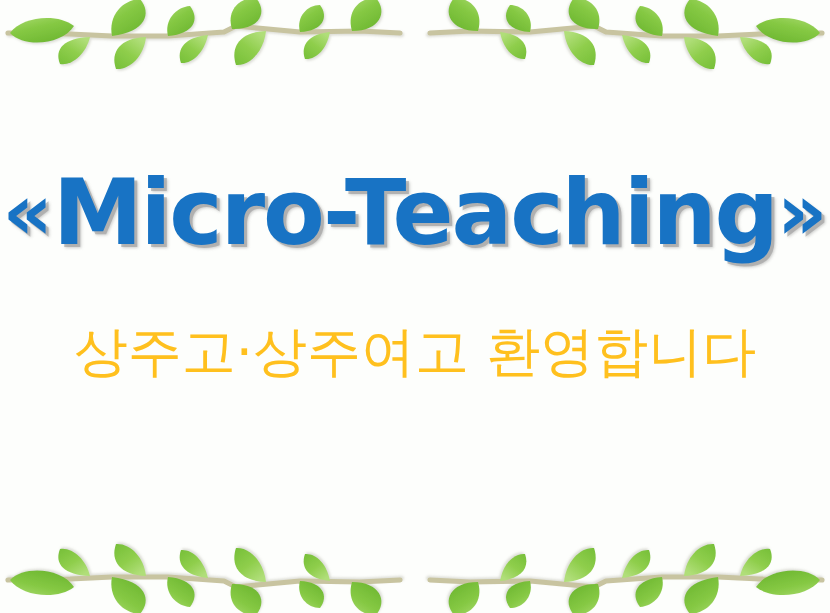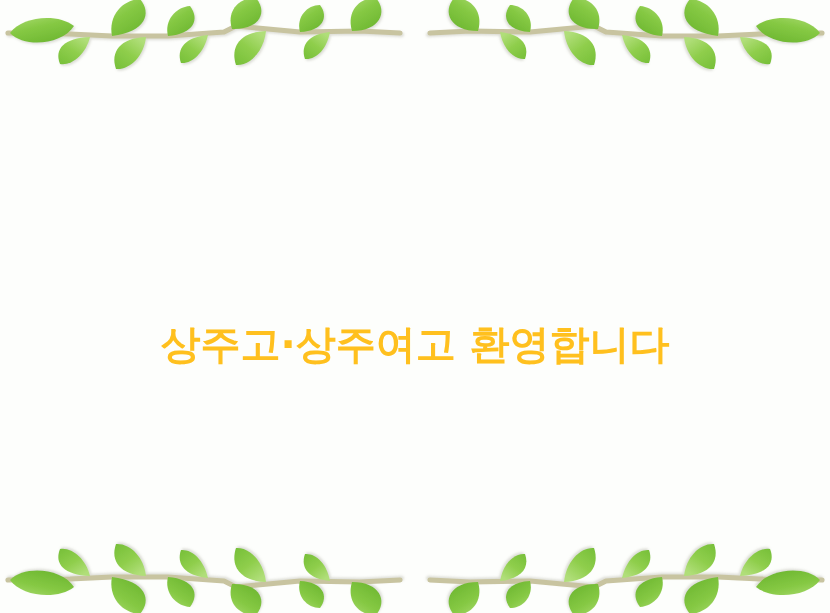--- a/index.html
+++ b/index.html
@@ -74,22 +74,22 @@
   .subtitle-wrap {
     position: absolute;
     top: 322px;
     left: 0;
     width: 830px;
     text-align: center;
   }
   .subtitle {
     display: inline-block;
     font-family: "DejaVu Sans", "Liberation Sans", sans-serif;
-    font-weight: bold;
-    font-size: 40px;
+    font-weight: normal;
+    font-size: 54px;
     line-height: 1.12;
     letter-spacing: 0px;
     color: #ffc01e;
     white-space: nowrap;
   }
 </style>
 </head>
 <body>
 
 <div id="slide">
@@ -148,20 +148,23 @@
           <path d="M90 39 C86 56, 72 68, 60 66 C54 51, 64 40, 90 39 Z" fill="url(#lg2)"></path>
           <path d="M146 39 C144 58, 130 72, 116 71 C110 54, 120 40, 146 39 Z" fill="url(#lg2)"></path>
           <path d="M208 37 C204 55, 192 66, 181 65 C176 51, 185 39, 208 37 Z" fill="url(#lg2)"></path>
           <path d="M266 33 C264 53, 250 68, 236 67 C230 49, 240 34, 266 33 Z" fill="url(#lg2)"></path>
           <path d="M330 34 C327 51, 316 62, 305 61 C300 47, 309 36, 330 34 Z" fill="url(#lg2)"></path>
         </g>
       </svg>
     </div>
   </div>
 
+  <div class="title-wrap">
+    <span class="title"><span class="qm">«</span><span>Micro-Teaching</span><span class="qm">»</span></span>
+  </div>
 
   <div class="subtitle-wrap">
     <span class="subtitle">상주고·상주여고 환영합니다</span>
   </div>
 
   <div class="branch-band bottom">
 
     <div class="branch-half left">
       <svg viewBox="0 0 415 100" xmlns="http://www.w3.org/2000/svg" aria-hidden="true">
         <g filter="url(#sh)">

